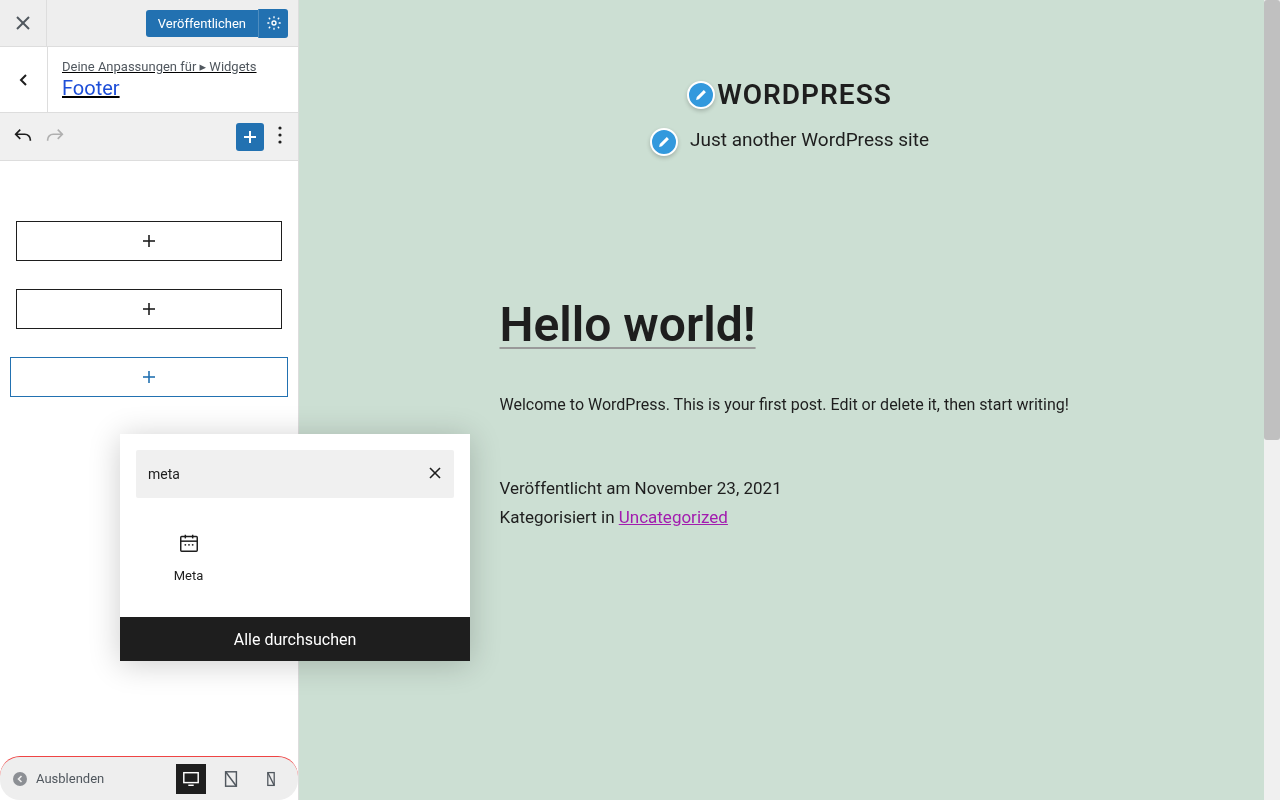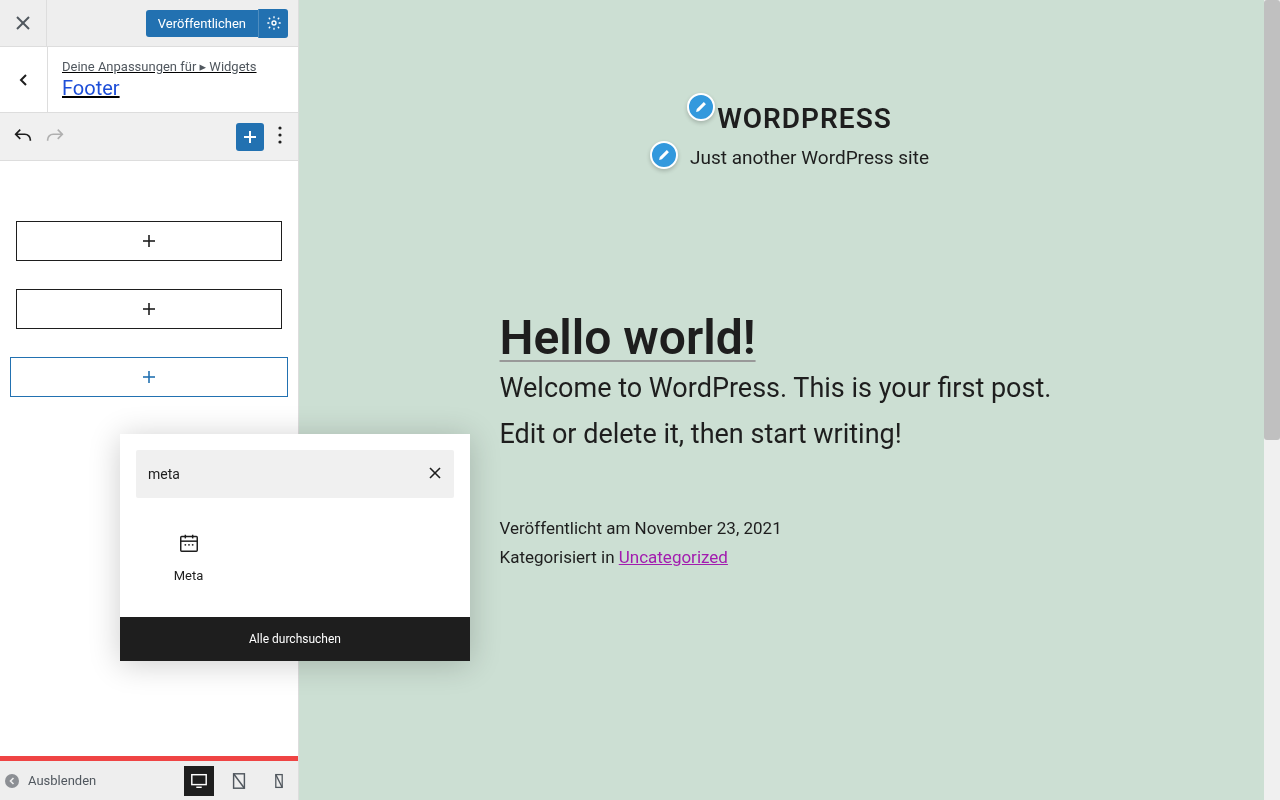--- a/index.html
+++ b/index.html
@@ -25,36 +25,36 @@
 .add-slot { width: 100%; height: 40px; border: 1px solid #1e1e1e; display: flex; align-items: center; justify-content: center; margin-bottom: 28px; cursor: pointer; }
 .add-slot.active { border: 1.5px solid #2271b1; }
 .add-slot.active svg line { stroke: #2271b1; }
 .popup { position: absolute; left: 120px; top: 434px; width: 350px; background: #fff; box-shadow: 0 3px 30px rgba(0,0,0,0.2); z-index: 10; }
 .popup-search { margin: 16px; background: #f0f0f0; display: flex; align-items: center; padding: 0 12px; height: 48px; border-radius: 2px; }
 .popup-search input { flex: 1; background: transparent; border: none; outline: none; font-size: 14px; color: #1e1e1e; }
 .popup-clear { cursor: pointer; }
 .popup-items { padding: 8px 16px 24px 16px; display: flex; }
 .popup-item { width: 105px; display: flex; flex-direction: column; align-items: center; gap: 14px; cursor: pointer; padding: 10px 0; }
 .popup-item-label { font-size: 13px; color: #1e1e1e; }
-.popup-browse { background: #1e1e1e; color: #fff; height: 44px; display: flex; align-items: center; justify-content: center; font-size: 12px; cursor: pointer; }
-.footerbar { height: 44px; background: #eee; display: flex; align-items: center; padding: 0 4px; border-top: 5px solid #ef4444; gap: 10px; }
+.popup-browse { background: #1e1e1e; color: #fff; height: 44px; display: flex; align-items: center; justify-content: center; font-size: 16px; cursor: pointer; }
+.footerbar { height: 44px; background: #eee; display: flex; align-items: center; padding: 0 12px; border-top: 1px solid #ef4444; gap: 10px; border-radius: 20px; }
 .collapse { display: flex; align-items: center; gap: 8px; color: #50575e; font-size: 13px; cursor: pointer; }
 .ft-spacer { flex: 1; }
 .device-btn { width: 30px; height: 30px; display: flex; align-items: center; justify-content: center; cursor: pointer; }
 .device-btn.active { background: #1e1e1e; color: #fff; }
 .preview { flex: 1; height: 100%; background: #ccdfd3; overflow-y: scroll; position: relative; }
 .site-header { text-align: center; padding: 78px 0 30px 0; }
 .site-title-row { display: inline-flex; align-items: center; gap: 2px; }
 .edit-badge { width: 28px; height: 28px; border-radius: 50%; background: #3399dd; border: 2px solid #fff; display: inline-flex; align-items: center; justify-content: center; box-shadow: 0 2px 4px rgba(0,0,0,0.2); }
-.site-title { font-size: 28px; font-weight: 600; color: #1e1e1e; letter-spacing: 1px; margin-top: 24px; }
-.site-tag-row { display: inline-flex; align-items: flex-end; gap: 12px; margin-top: 6px; }
+.site-title { font-size: 28px; font-weight: 600; color: #1e1e1e; letter-spacing: 1px; }
+.site-tag-row { display: inline-flex; align-items: flex-start; gap: 12px; margin-top: 17px; }
 .site-tag { font-size: 19px; color: #1e1e1e; }
 .post { max-width: 620px; margin: 110px auto 0 auto; padding: 0 20px; }
-.post-title { font-size: 48px; font-weight: 600; color: #1e1e1e; text-decoration: underline; text-decoration-thickness: 2px; text-underline-offset: 6px; text-decoration-color: #999; }
-.post-body { font-size: 27px; line-height: 1.7; color: #1e1e1e; margin-bottom: 56px; }
+.post-title { font-size: 48px; font-weight: 600; color: #1e1e1e; text-decoration: underline; text-decoration-thickness: 2px; text-underline-offset: 6px; margin-bottom: 38px; text-decoration-color: #999; }
+.post-body { font-size: 16px; line-height: 1.7; color: #1e1e1e; margin-bottom: 56px; }
 .post-meta { font-size: 17px; color: #1e1e1e; line-height: 1.7; }
 .post-meta a { color: #a21caf; text-align: right; }
 .pv-scroll { position: absolute; right: 0; top: 0; width: 16px; height: 100%; background: #f0f0f0; }
 .pv-thumb { width: 100%; background: #c0c0c0; border-radius: 3px; }
 </style>
 </head>
 <body>
 
 <div class="sidebar">
   <div class="topbar">

